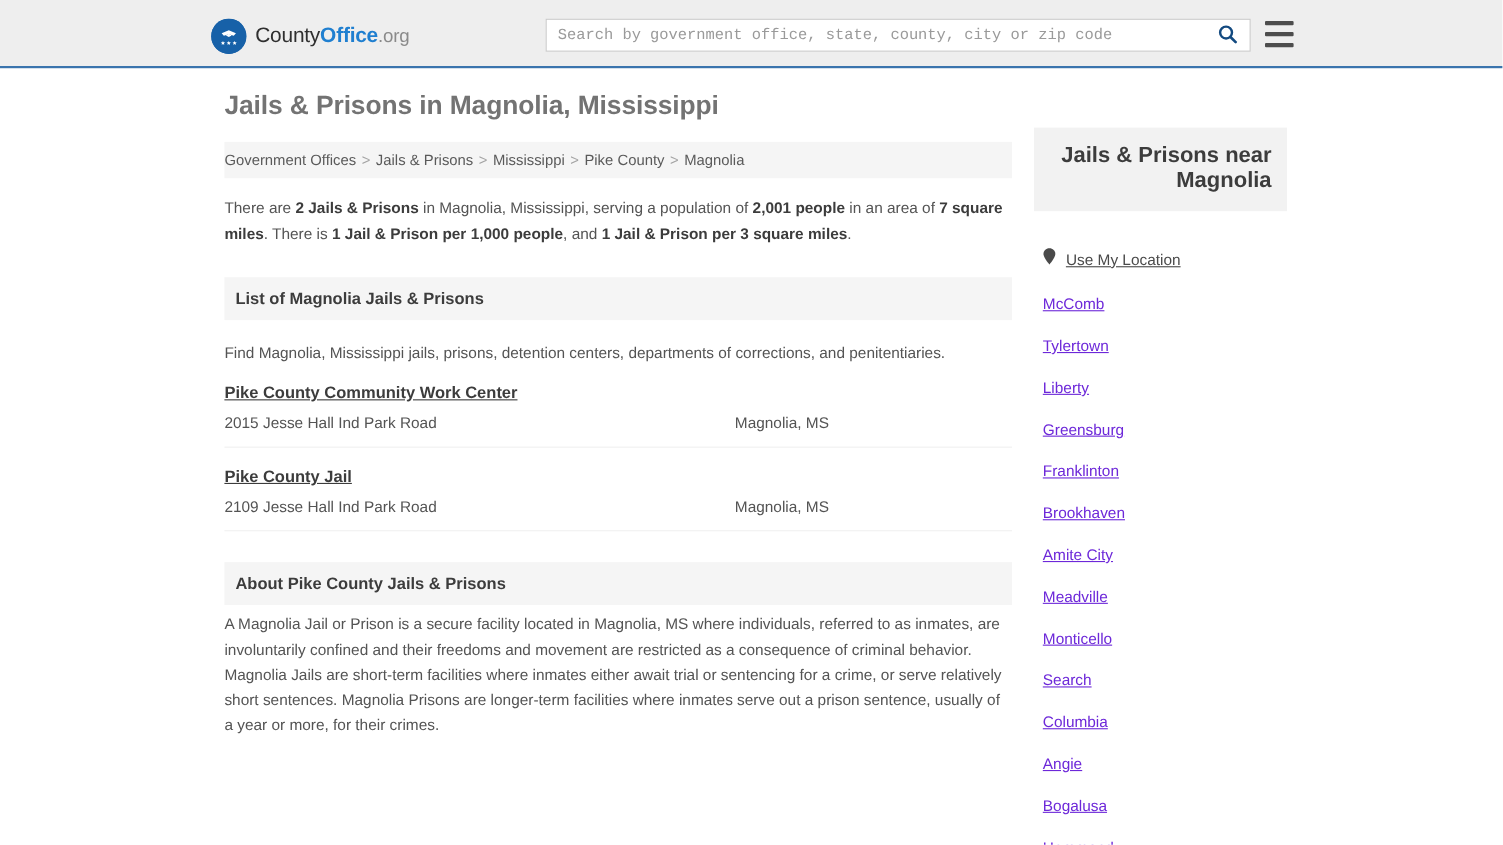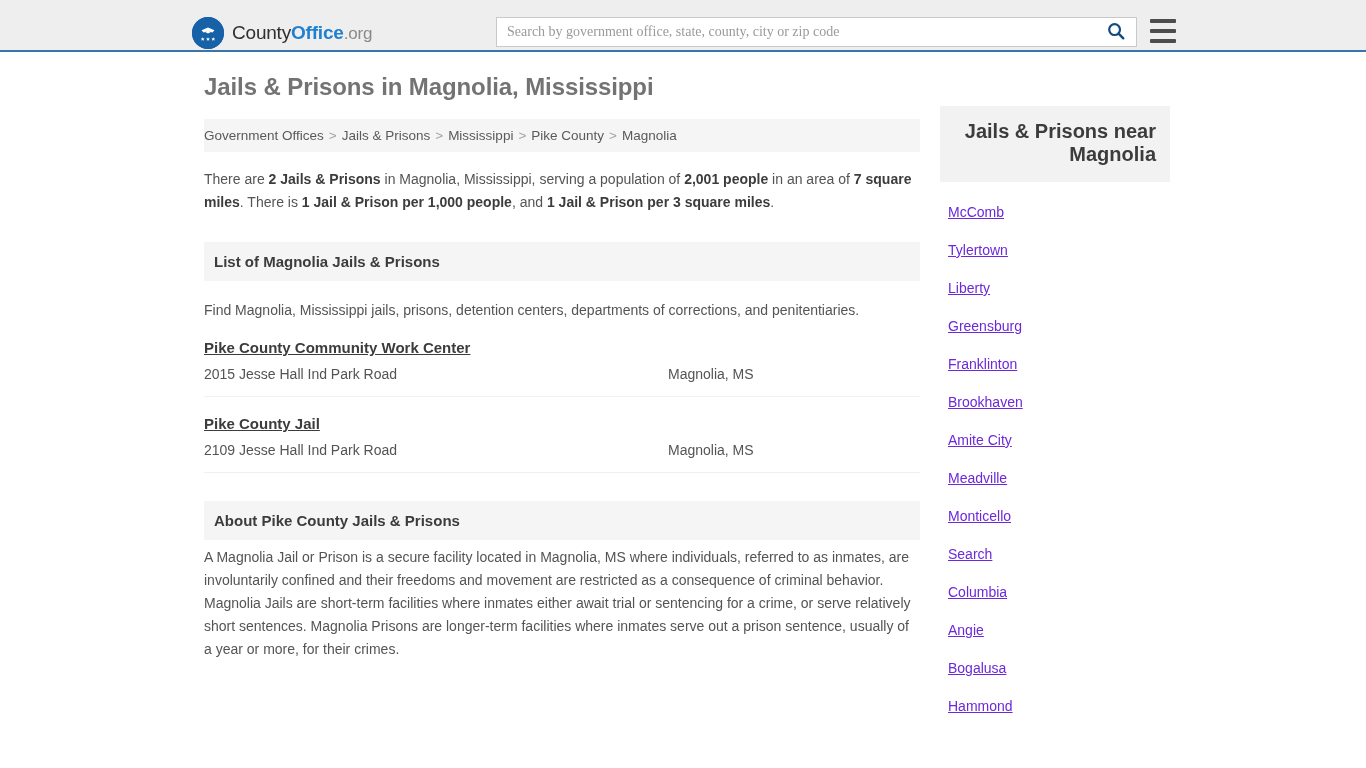--- a/index.html
+++ b/index.html
@@ -8,21 +8,21 @@
     width: 1366px; height: 768px;
     overflow: hidden;
     background: #ffffff;
     font-family: "Liberation Sans", sans-serif;
     color: #4a4a4a;
   }
 
   
   .site-header {
     position: relative;
-    height: 52px;
+    height: 62px;
     background: #eeeeee;
     border-bottom: 2px solid #3a74ad;
   }
   .logo-wrap {
     position: absolute;
     left: 192px; top: 17px;
     display: flex; align-items: center; gap: 8px;
     text-decoration: none;
   }
   .logo-mark {
@@ -48,21 +48,21 @@
     width: 641px; height: 30px;
     background: #ffffff;
     border: 1px solid #c9c9c9;
     display: flex; align-items: center;
   }
   .search-input {
     flex: 1 1 auto;
     border: 0; outline: 0;
     height: 28px;
     padding: 0 10px;
-    font-family: Liberation Serif, serif;
+    font-family: Liberation Mono, monospace;
     font-size: 14px;
     color: #555;
     background: transparent;
   }
   .search-input::placeholder { color: #9a9a9a; }
   .search-btn {
     width: 40px; height: 28px;
     border: 0; background: transparent;
     cursor: pointer;
     display: flex; align-items: center; justify-content: center;
@@ -274,20 +274,28 @@
     <div class="section-head">About Pike County Jails &amp; Prisons</div>
 
     <p class="about-body">A Magnolia Jail or Prison is a secure facility located in Magnolia, MS where individuals, referred to as inmates, are involuntarily confined and their freedoms and movement are restricted as a consequence of criminal behavior. Magnolia Jails are short-term facilities where inmates either await trial or sentencing for a crime, or serve relatively short sentences. Magnolia Prisons are longer-term facilities where inmates serve out a prison sentence, usually of a year or more, for their crimes.</p>
 
   </div>
 
   <div class="side-col">
 
     <div class="side-head">Jails &amp; Prisons near Magnolia</div>
 
+    <div class="use-loc">
+      <span>
+        <svg width="12" height="16" viewBox="0 0 12 16" aria-hidden="true">
+          <path d="M6 0.6 C2.9 0.6 0.6 2.9 0.6 5.8 C0.6 9.3 6 15.4 6 15.4 C6 15.4 11.4 9.3 11.4 5.8 C11.4 2.9 9.1 0.6 6 0.6 Z" fill="#4a4a4a"></path>
+        </svg>
+      </span>
+      <span class="use-loc-label">Use My Location</span>
+    </div>
 
     <a class="city-link">McComb</a>
     <a class="city-link">Tylertown</a>
     <a class="city-link">Liberty</a>
     <a class="city-link">Greensburg</a>
     <a class="city-link">Franklinton</a>
     <a class="city-link">Brookhaven</a>
     <a class="city-link">Amite City</a>
     <a class="city-link">Meadville</a>
     <a class="city-link">Monticello</a>

